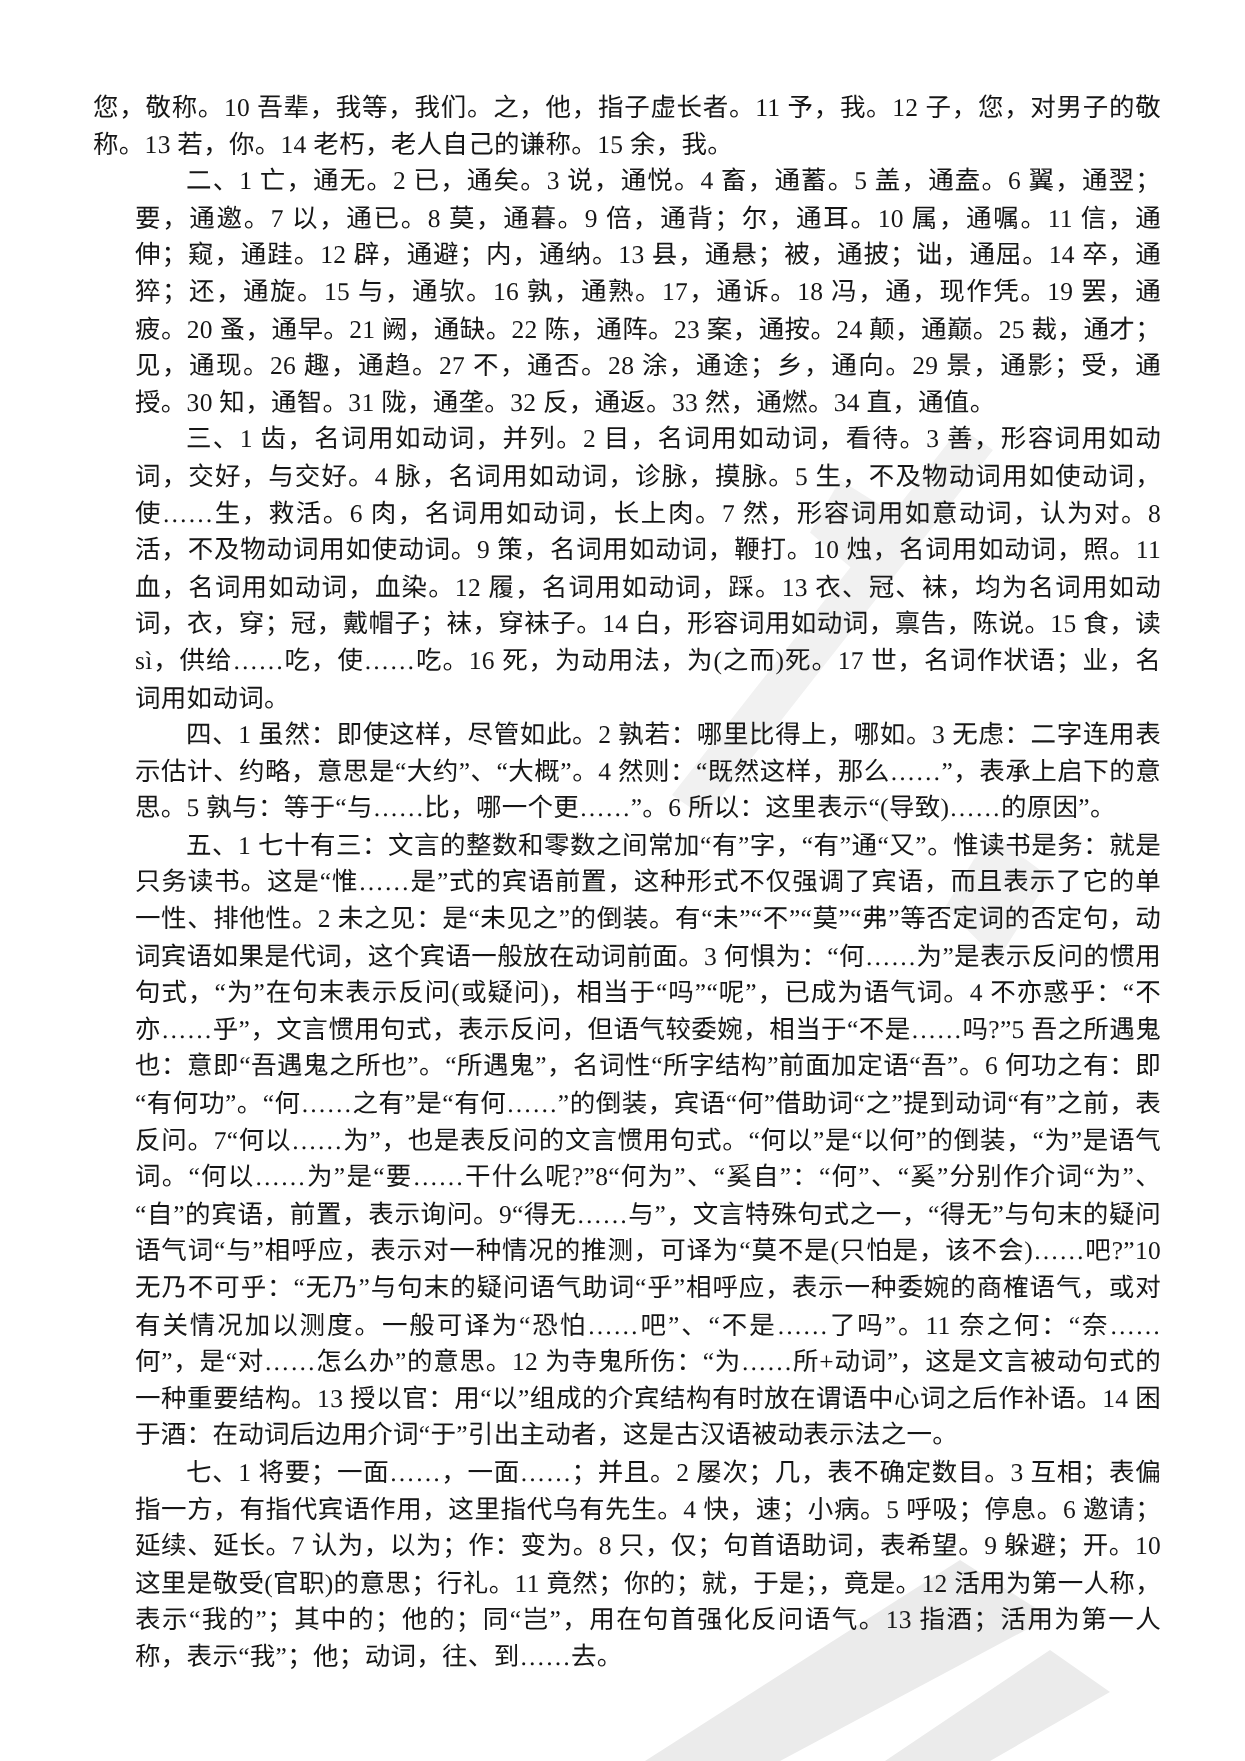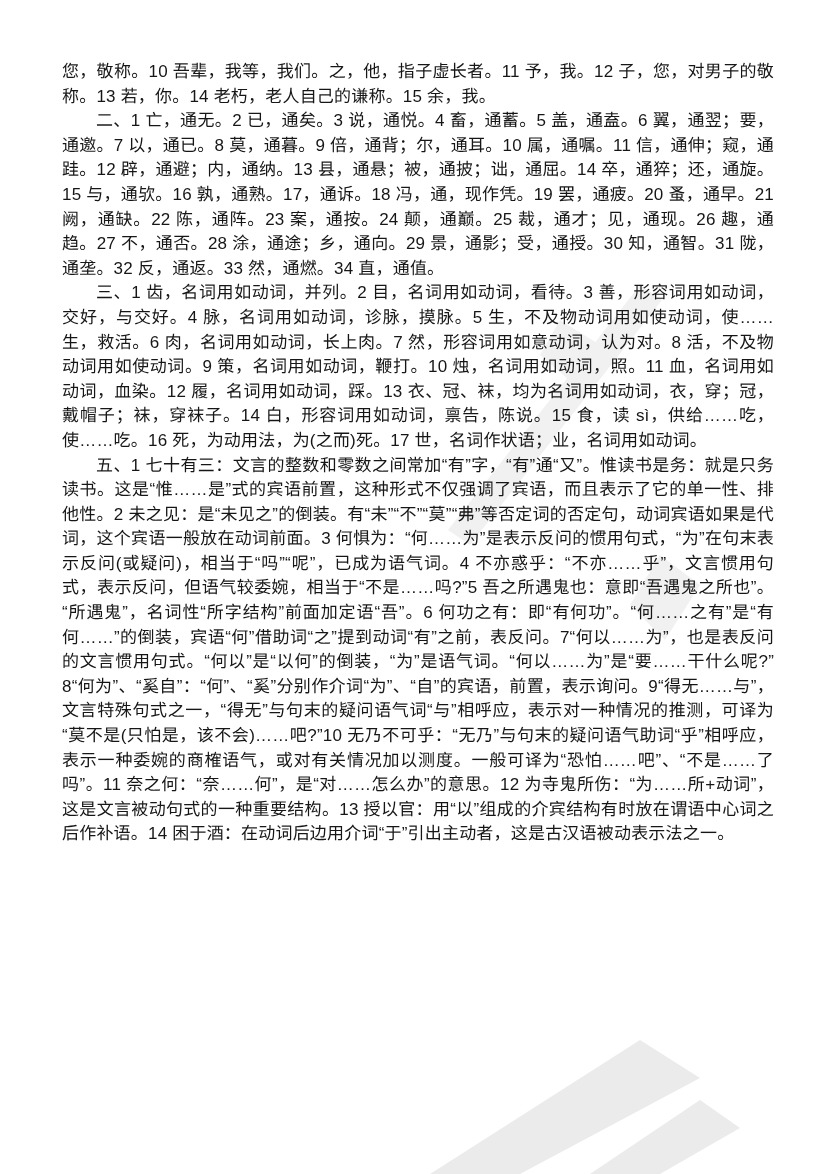--- a/index.html
+++ b/index.html
@@ -8,21 +8,21 @@
     width: 830px;
     height: 1174px;
     background: #ffffff;
     overflow: hidden;
   }
   .page {
     position: relative;
     width: 770px;
     height: 1174px;
     background: #ffffff;
-    font-family: Liberation Sans, sans-serif;
+    font-family: Liberation Serif, serif;
   }
   .watermark-svg {
     position: absolute;
     left: 0;
     top: 0;
     width: 830px;
     height: 1174px;
     z-index: 0;
     pointer-events: none;
   }
@@ -37,20 +37,21 @@
     line-height: 24.6px;
     text-align: justify;
     letter-spacing: 0.2px;
   }
   .content p {
     margin: 0;
     padding: 0;
   }
   .content p.indent {
     text-indent: 2em;
+    margin-left: 28px;
   }
 </style>
 </head>
 <body>
 
 <div class="page">
 
   <svg class="watermark-svg" viewBox="0 0 830 1174" xmlns="http://www.w3.org/2000/svg" aria-hidden="true">
 
     <g fill="#f1f1f1">
@@ -62,16 +63,18 @@
     <g fill="#ebebeb">
       <polygon points="640,1040 700,1078 520,1174 430,1174"></polygon>
       <polygon points="700,1100 740,1128 660,1174 590,1174"></polygon>
     </g>
   </svg>
 
   <div class="content">
     <p>您，敬称。10 吾辈，我等，我们。之，他，指子虚长者。11 予，我。12 子，您，对男子的敬称。13 若，你。14 老朽，老人自己的谦称。15 余，我。</p>
     <p class="indent">二、1 亡，通无。2 已，通矣。3 说，通悦。4 畜，通蓄。5 盖，通盍。6 翼，通翌；要，通邀。7 以，通已。8 莫，通暮。9 倍，通背；尔，通耳。10 属，通嘱。11 信，通伸；窥，通跬。12 辟，通避；内，通纳。13 县，通悬；被，通披；诎，通屈。14 卒，通猝；还，通旋。15 与，通欤。16 孰，通熟。17，通诉。18 冯，通，现作凭。19 罢，通疲。20 蚤，通早。21 阙，通缺。22 陈，通阵。23 案，通按。24 颠，通巅。25 裁，通才；见，通现。26 趣，通趋。27 不，通否。28 涂，通途；乡，通向。29 景，通影；受，通授。30 知，通智。31 陇，通垄。32 反，通返。33 然，通燃。34 直，通值。</p>
     <p class="indent">三、1 齿，名词用如动词，并列。2 目，名词用如动词，看待。3 善，形容词用如动词，交好，与交好。4 脉，名词用如动词，诊脉，摸脉。5 生，不及物动词用如使动词，使……生，救活。6 肉，名词用如动词，长上肉。7 然，形容词用如意动词，认为对。8 活，不及物动词用如使动词。9 策，名词用如动词，鞭打。10 烛，名词用如动词，照。11 血，名词用如动词，血染。12 履，名词用如动词，踩。13 衣、冠、袜，均为名词用如动词，衣，穿；冠，戴帽子；袜，穿袜子。14 白，形容词用如动词，禀告，陈说。15 食，读 sì，供给……吃，使……吃。16 死，为动用法，为(之而)死。17 世，名词作状语；业，名词用如动词。</p>
+    <p class="indent">四、1 虽然：即使这样，尽管如此。2 孰若：哪里比得上，哪如。3 无虑：二字连用表示估计、约略，意思是“大约”、“大概”。4 然则：“既然这样，那么……”，表承上启下的意思。5 孰与：等于“与……比，哪一个更……”。6 所以：这里表示“(导致)……的原因”。</p>
     <p class="indent">五、1 七十有三：文言的整数和零数之间常加“有”字，“有”通“又”。惟读书是务：就是只务读书。这是“惟……是”式的宾语前置，这种形式不仅强调了宾语，而且表示了它的单一性、排他性。2 未之见：是“未见之”的倒装。有“未”“不”“莫”“弗”等否定词的否定句，动词宾语如果是代词，这个宾语一般放在动词前面。3 何惧为：“何……为”是表示反问的惯用句式，“为”在句末表示反问(或疑问)，相当于“吗”“呢”，已成为语气词。4 不亦惑乎：“不亦……乎”，文言惯用句式，表示反问，但语气较委婉，相当于“不是……吗?”5 吾之所遇鬼也：意即“吾遇鬼之所也”。“所遇鬼”，名词性“所字结构”前面加定语“吾”。6 何功之有：即“有何功”。“何……之有”是“有何……”的倒装，宾语“何”借助词“之”提到动词“有”之前，表反问。7“何以……为”，也是表反问的文言惯用句式。“何以”是“以何”的倒装，“为”是语气词。“何以……为”是“要……干什么呢?”8“何为”、“奚自”：“何”、“奚”分别作介词“为”、“自”的宾语，前置，表示询问。9“得无……与”，文言特殊句式之一，“得无”与句末的疑问语气词“与”相呼应，表示对一种情况的推测，可译为“莫不是(只怕是，该不会)……吧?”10 无乃不可乎：“无乃”与句末的疑问语气助词“乎”相呼应，表示一种委婉的商榷语气，或对有关情况加以测度。一般可译为“恐怕……吧”、“不是……了吗”。11 奈之何：“奈……何”，是“对……怎么办”的意思。12 为寺鬼所伤：“为……所+动词”，这是文言被动句式的一种重要结构。13 授以官：用“以”组成的介宾结构有时放在谓语中心词之后作补语。14 困于酒：在动词后边用介词“于”引出主动者，这是古汉语被动表示法之一。</p>
+    <p class="indent">七、1 将要；一面……，一面……；并且。2 屡次；几，表不确定数目。3 互相；表偏指一方，有指代宾语作用，这里指代乌有先生。4 快，速；小病。5 呼吸；停息。6 邀请；延续、延长。7 认为，以为；作：变为。8 只，仅；句首语助词，表希望。9 躲避；开。10 这里是敬受(官职)的意思；行礼。11 竟然；你的；就，于是；，竟是。12 活用为第一人称，表示“我的”；其中的；他的；同“岂”，用在句首强化反问语气。13 指酒；活用为第一人称，表示“我”；他；动词，往、到……去。</p>
   </div>
 
 </div>
 
 </body></html>

